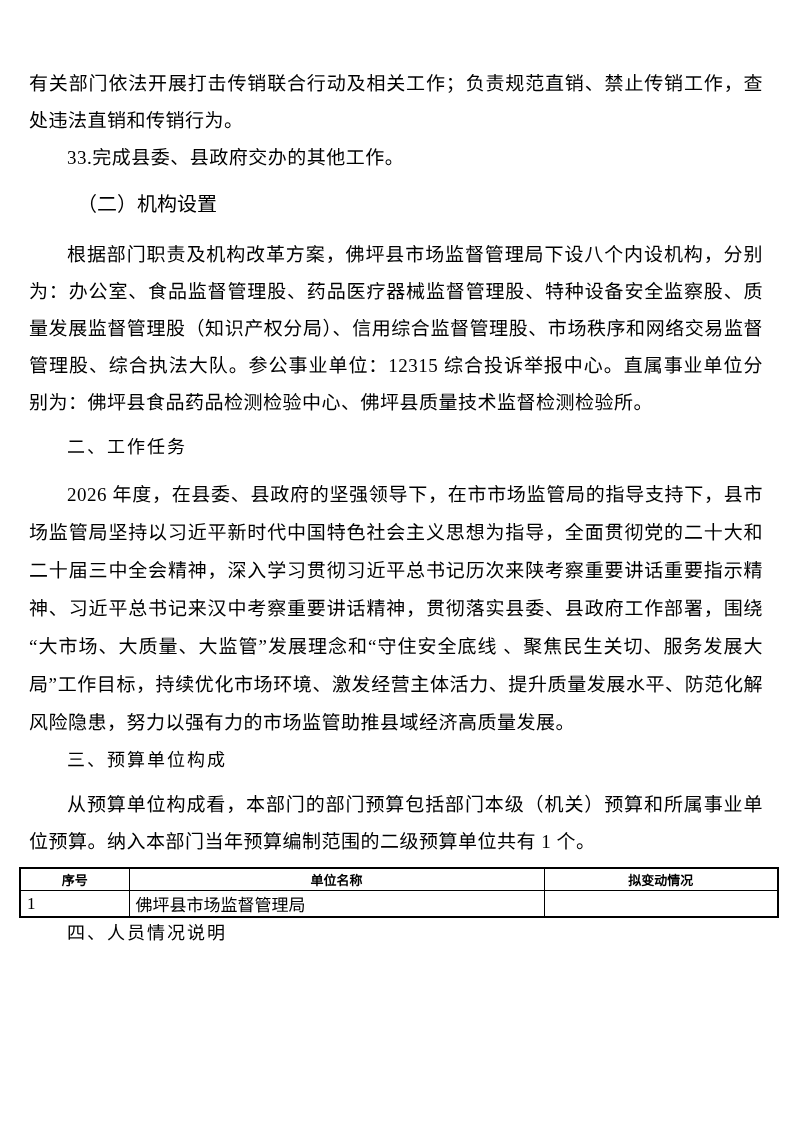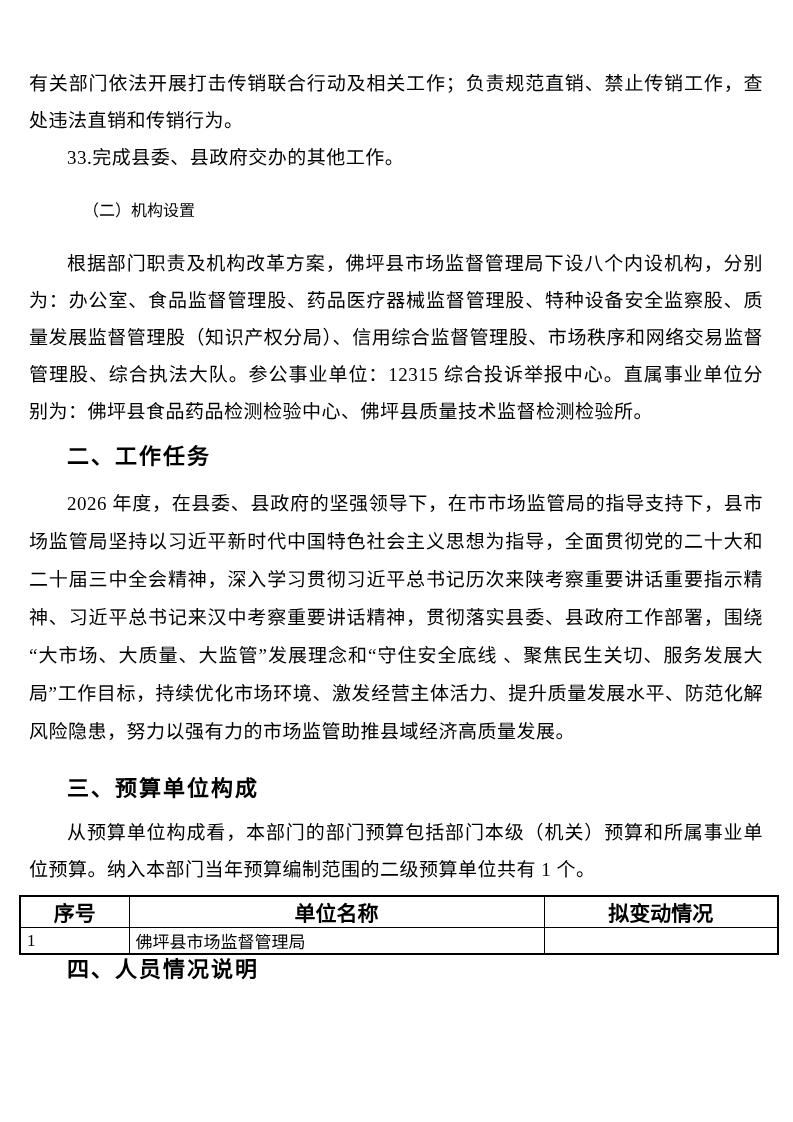--- a/index.html
+++ b/index.html
@@ -30,61 +30,61 @@
     text-justify: inter-character;
     color: #000000;
   }
   .indent2 { text-indent: 38px; }
   .par-org   { margin-top: 13px; }
   .par-work  { margin-top: 10px; line-height: 38px; }
   .par-budget{ margin-top: 7px; }
   .par-personnel { margin-top: 5px; }
 
   .heading-kai {
-    margin: 16px;
+    margin: 10px;
     padding-left: 38px;
     font-family: Liberation Serif, serif;
-    font-size: 16px;
+    font-size: 20px;
     font-weight: normal;
     line-height: 37px;
     color: #000000;
   }
   .heading-bold {
     margin: 0;
     padding-left: 38px;
     font-family: "Liberation Sans", "DejaVu Sans", sans-serif;
-    font-size: 22px;
-    font-weight: bold;
+    font-size: 18px;
+    font-weight: normal;
     letter-spacing: 2px;
     line-height: 37px;
     color: #000000;
   }
   .heading-work   { margin-top: 8px; }
-  .heading-budget { margin-top: 19px; }
+  .heading-budget { margin-top: 0; }
   .heading-personnel { margin-top: 0; line-height: 30px; }
 
   table.units-table {
     border-collapse: collapse;
     table-layout: fixed;
     width: 758px;
     margin-left: -10px;
     margin-top: 7px;
     border: 2px solid #000000;
   }
   table.units-table th,
   table.units-table td {
     border: 1px solid #000000;
     height: 21px;
     padding: 0;
     overflow: hidden;
     white-space: nowrap;
   }
   table.units-table th {
     font-family: "Liberation Sans", "DejaVu Sans", sans-serif;
-    font-size: 21px;
+    font-size: 13px;
     font-weight: bold;
     text-align: center;
     vertical-align: middle;
   }
   table.units-table td {
     font-family: "Liberation Serif", "DejaVu Serif", serif;
     font-size: 17px;
     font-weight: normal;
     text-align: left;
     vertical-align: middle;

